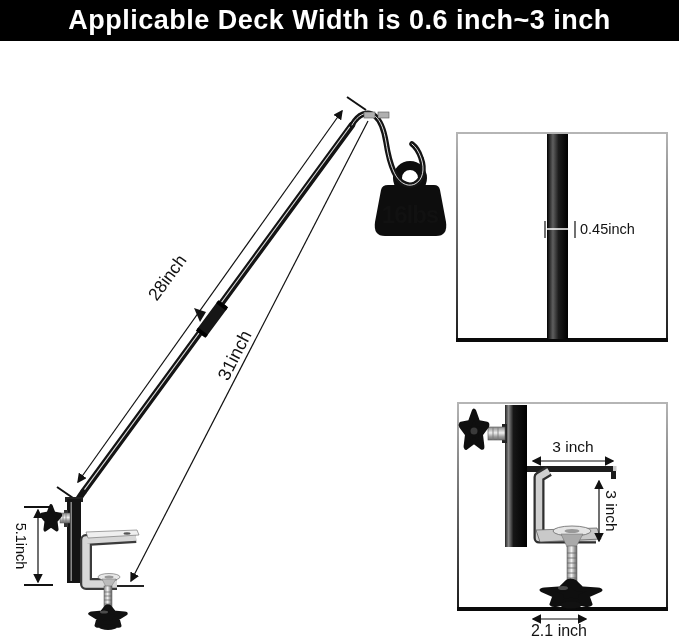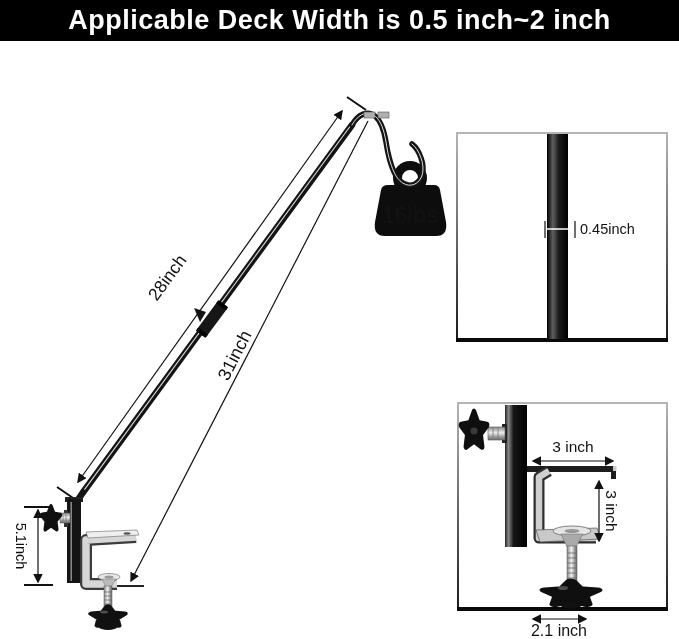--- a/index.html
+++ b/index.html
@@ -10,21 +10,21 @@
   #banner .title{font-weight:700;font-size:27px;letter-spacing:.5px;line-height:1;}
   #art{position:absolute;left:0;top:0;width:679px;height:639px;}
   text{font-family:"Liberation Sans",sans-serif;fill:#111;}
 </style>
 </head>
 <body>
 
 <div id="canvas">
 
   <div id="banner" style="background:#000;">
-    <div class="title" style="color:#fff;">Applicable Deck Width is 0.5 inch~2 inch</div>
+    <div class="title" style="color:#fff;">Applicable Deck Width is 0.6 inch~3 inch</div>
   </div>
 
   <svg id="art" viewBox="0 0 679 639" xmlns="http://www.w3.org/2000/svg">
     <defs>
       <marker id="ah" viewBox="0 0 10 10" refX="8.5" refY="5" markerWidth="8" markerHeight="8" orient="auto-start-reverse">
           <path d="M0,0 L10,5 L0,10 z" fill="#111"></path>
         </marker>
       <linearGradient id="metalH" x1="0" y1="0" x2="0" y2="1">
         <stop offset="0" stop-color="#8a8a8a"></stop>
           <stop offset="0.45" stop-color="#eeeeee"></stop>

